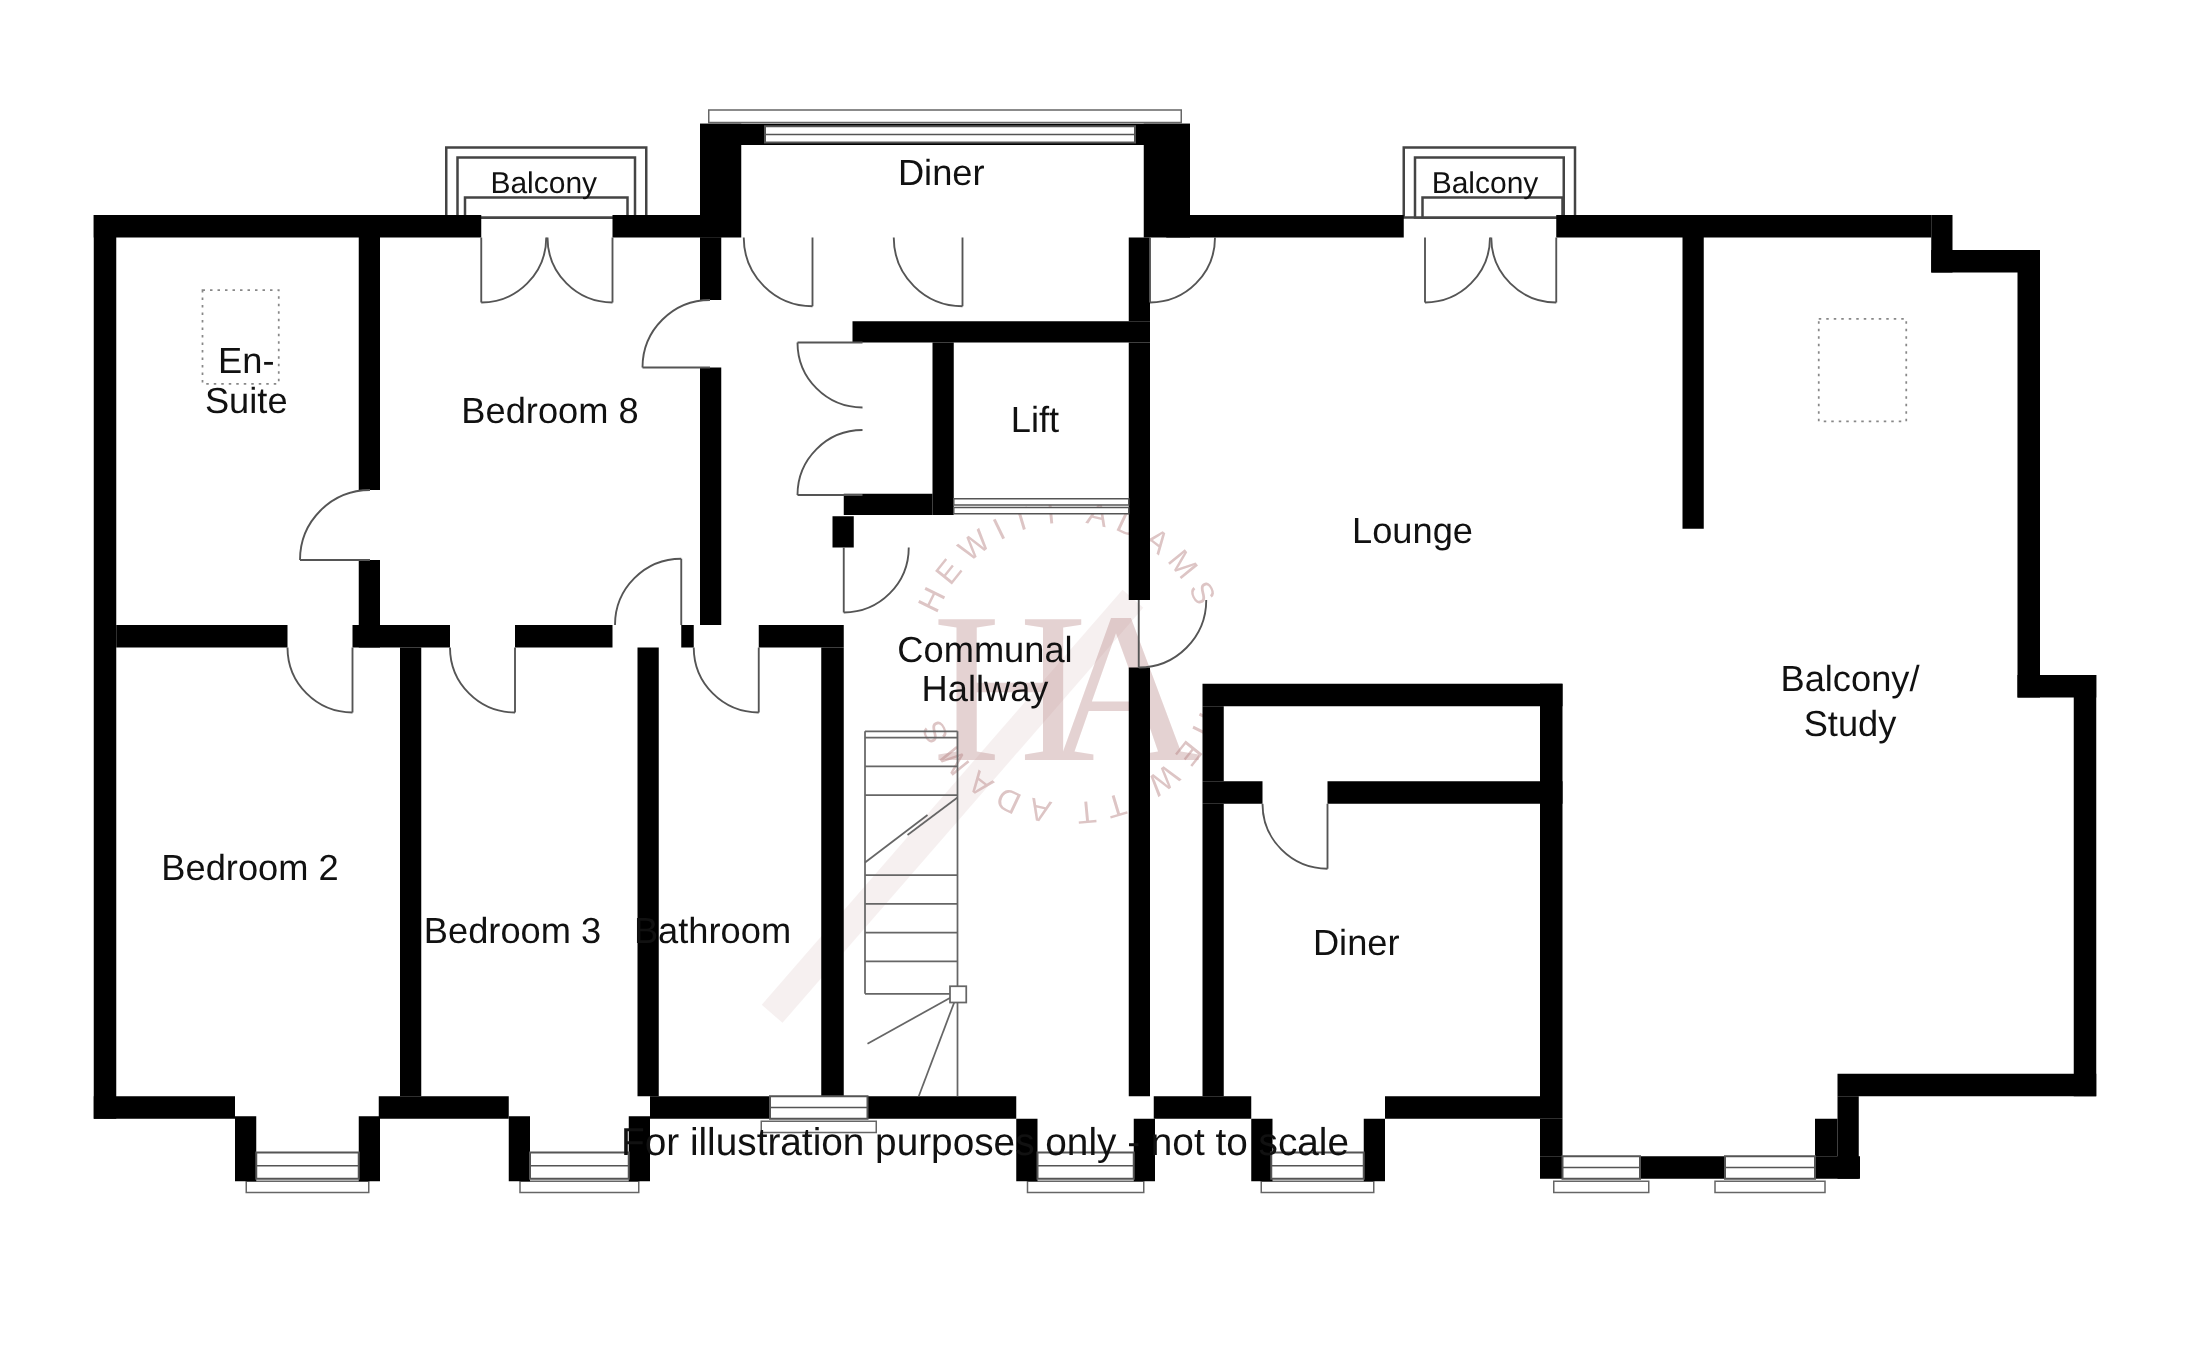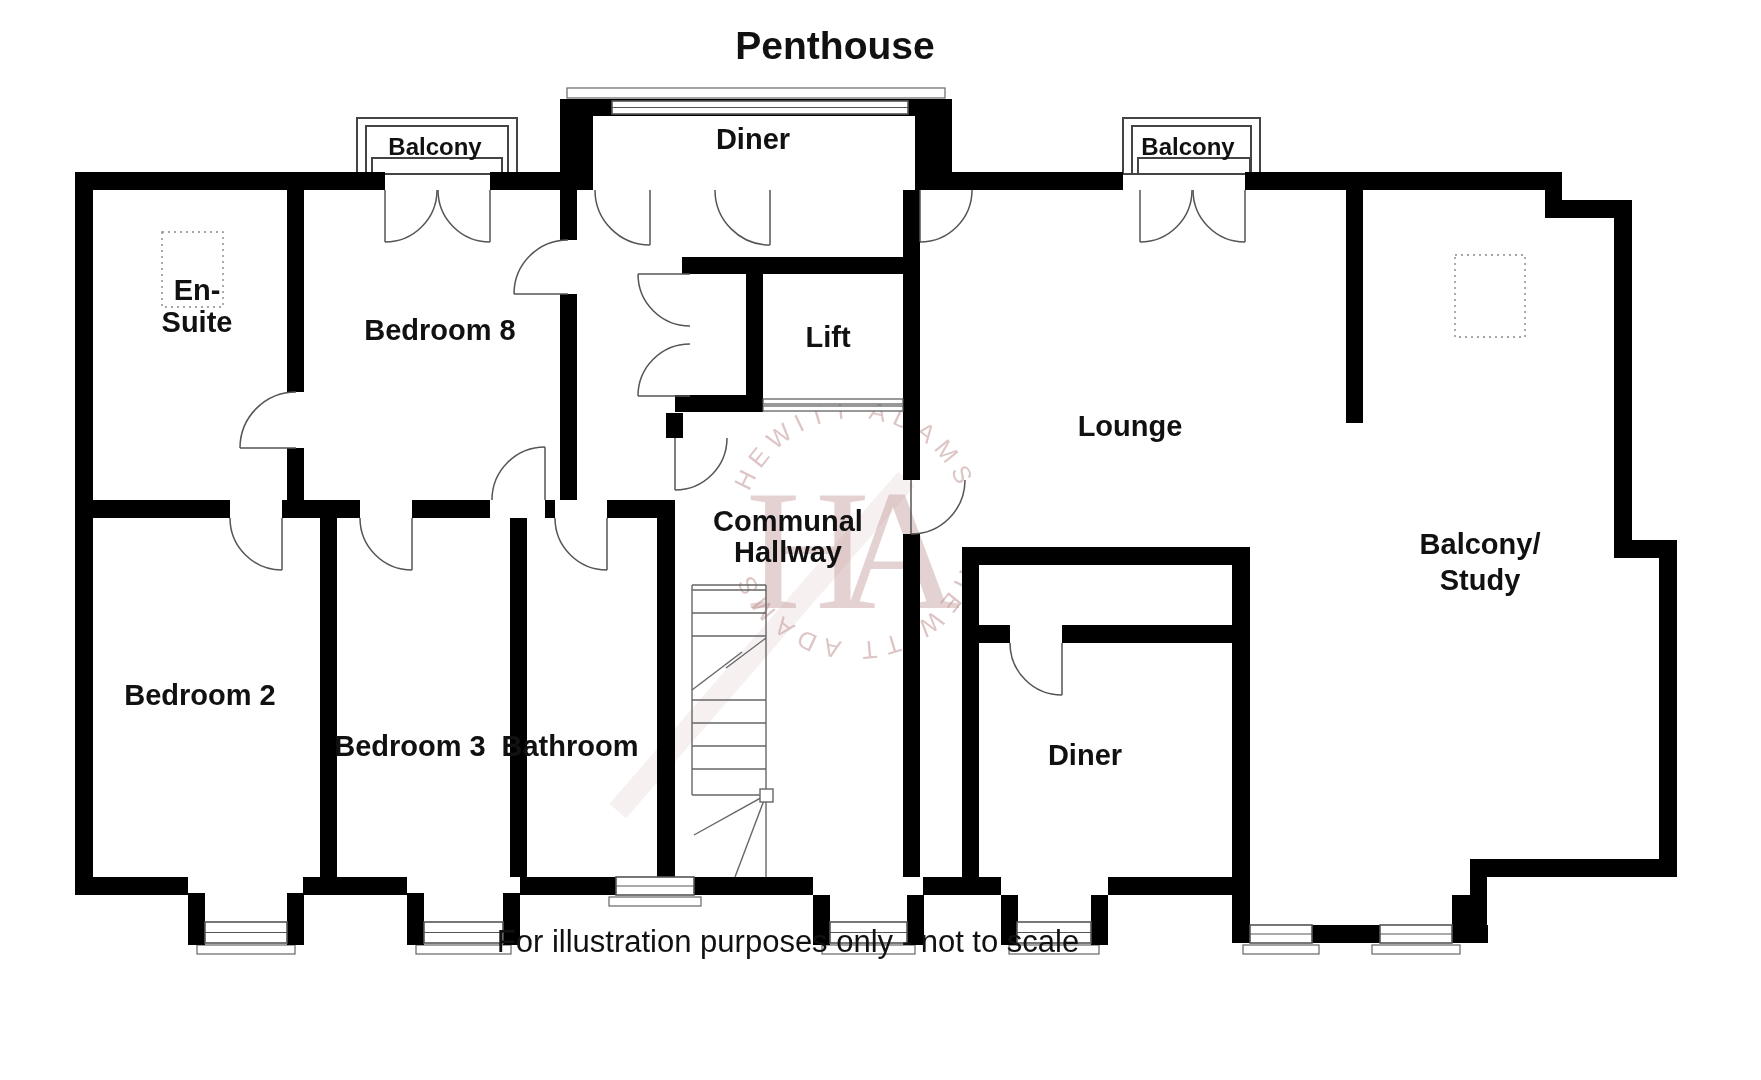--- a/index.html
+++ b/index.html
@@ -3,31 +3,31 @@
 <meta charset="utf-8">
 <style>
   html,body{margin:0;padding:0;background:#ffffff;}
   .canvas{
     position:relative;width:1761px;height:1080px;background:#ffffff;
     font-family:"Liberation Sans", sans-serif;overflow:hidden;
   }
   .plan-svg{position:absolute;left:0;top:0;}
   .lbl{
     position:absolute;transform:translate(-50%,-50%);
-    font-weight:bold;color:#111;white-space:nowrap;line-height:1.05;
+    font-weight:normal;color:#111;white-space:nowrap;line-height:1.05;
     font-size:29px;text-align:center;
   }
   .lbl.small{font-size:24px;}
   .title{
     position:absolute;left:835px;top:46px;transform:translate(-50%,-50%);
     font-size:39px;font-weight:bold;color:#111;white-space:nowrap;
   }
   .footer{
     position:absolute;left:788px;top:914px;transform:translate(-50%,-50%);
-    font-size:31px;font-weight:normal;color:#111;white-space:nowrap;margin-top:28px;
+    font-size:31px;font-weight:normal;color:#111;white-space:nowrap;
   }
 </style>
 </head>
 <body>
 
 <div class="canvas">
 
   <svg id="plan" class="plan-svg" width="1761" height="1080" viewBox="0 0 1761 1080">
 
     <g id="watermark">
@@ -194,21 +194,20 @@
         <line x1="692" y1="795" x2="766" y2="795" stroke="#666" stroke-width="1.4"></line>
         <line x1="692" y1="690" x2="742" y2="652" stroke="#666" stroke-width="1.4"></line>
         <line x1="726" y1="668" x2="766" y2="638" stroke="#666" stroke-width="1.4"></line>
         <line x1="766" y1="795" x2="694" y2="835" stroke="#666" stroke-width="1.4"></line>
         <line x1="766" y1="795" x2="735" y2="877" stroke="#666" stroke-width="1.4"></line>
         <line x1="766" y1="795" x2="766" y2="877" stroke="#666" stroke-width="1.4"></line>
         <rect x="760" y="789" width="13" height="13" fill="#ffffff" stroke="#666" stroke-width="1.4"></rect>
       </g>
   </svg>
 
-  <div class="title">Penthouse</div>
 
   <div class="lbl small" style="left:435px;top:147px">Balcony</div>
   <div class="lbl" style="left:753px;top:139px">Diner</div>
   <div class="lbl small" style="left:1188px;top:147px">Balcony</div>
   <div class="lbl" style="left:197px;top:290px">En-</div>
   <div class="lbl" style="left:197px;top:322px">Suite</div>
   <div class="lbl" style="left:440px;top:330px">Bedroom 8</div>
   <div class="lbl" style="left:828px;top:337px">Lift</div>
   <div class="lbl" style="left:1130px;top:426px">Lounge</div>
   <div class="lbl" style="left:788px;top:521px">Communal</div>

